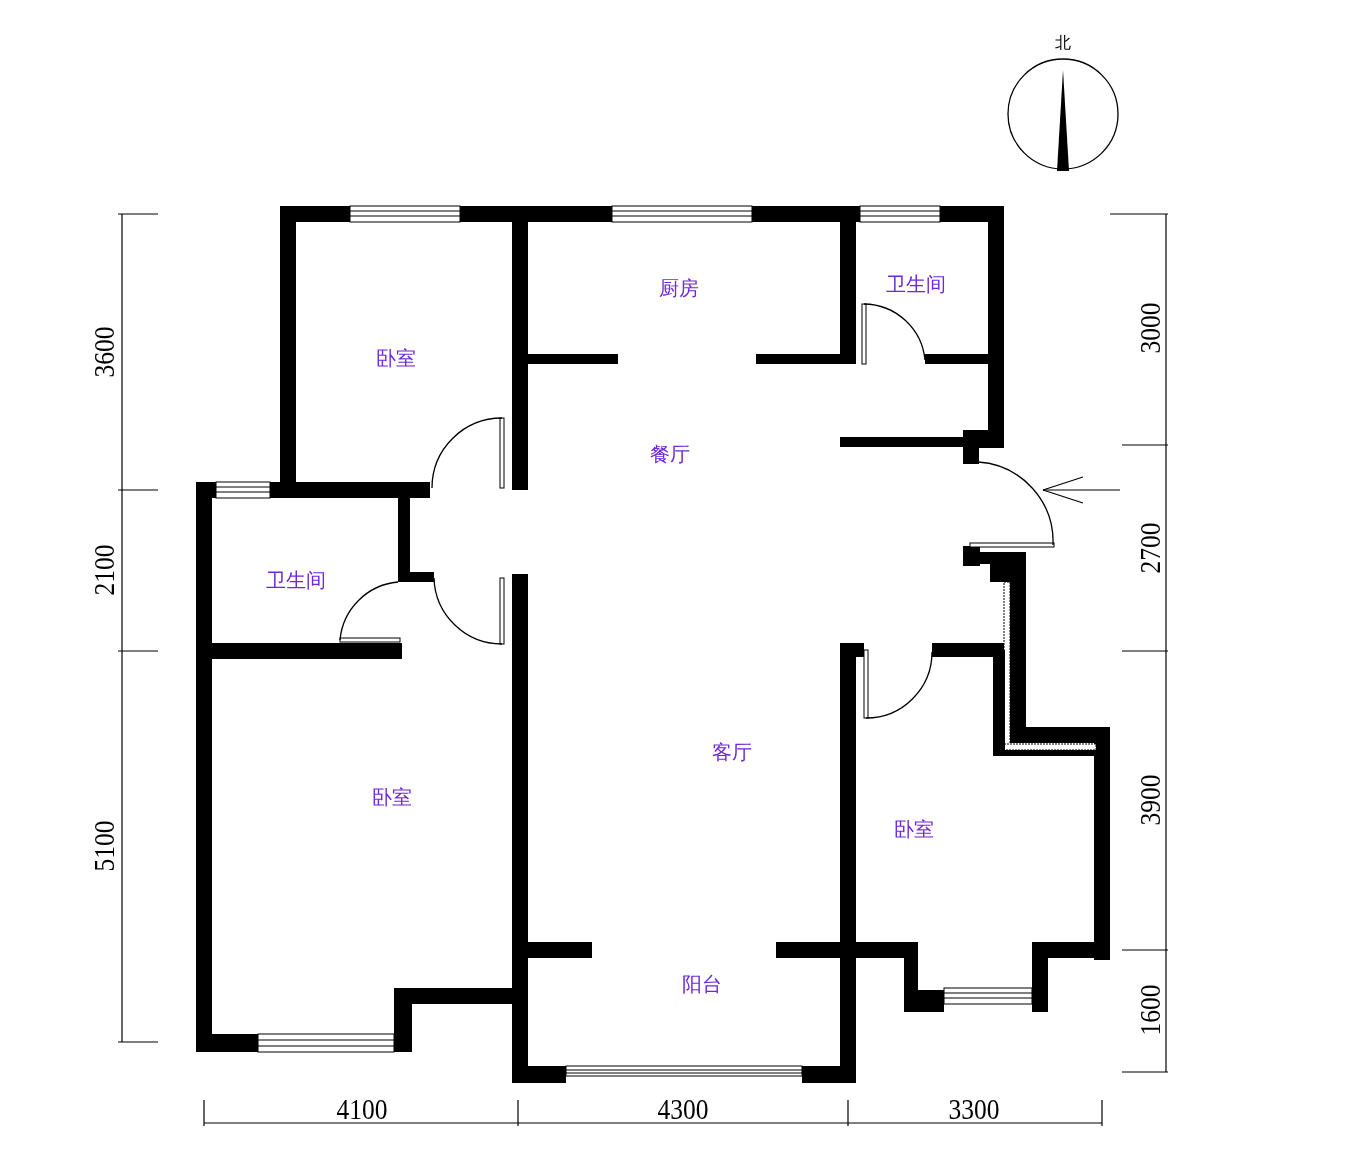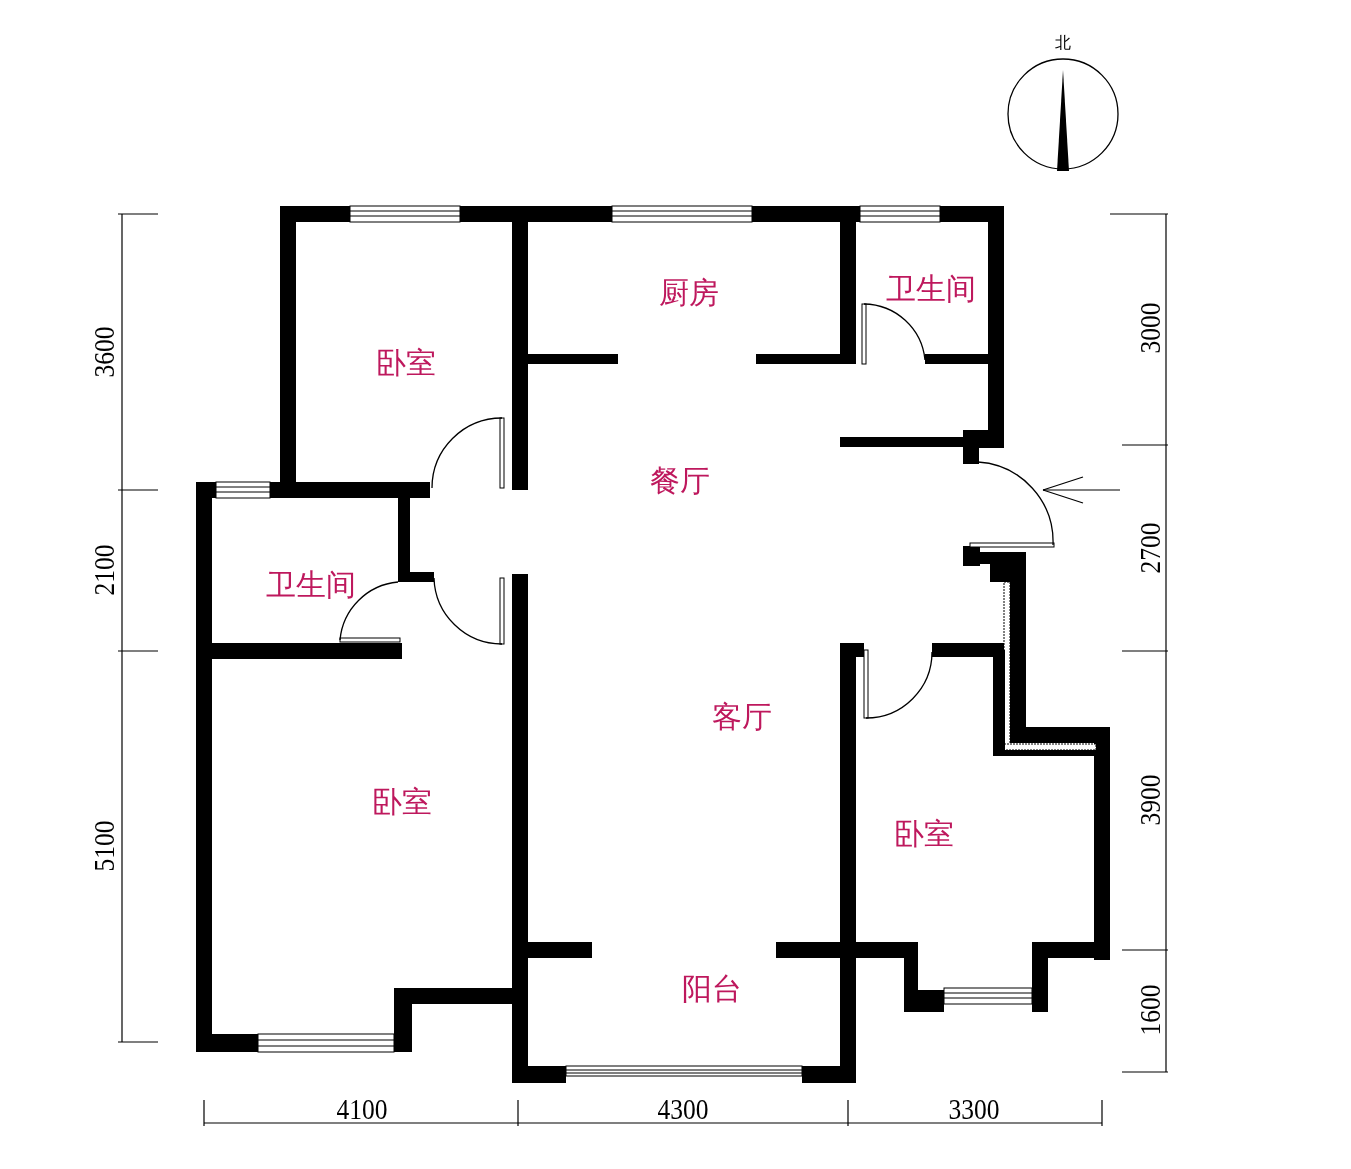--- a/index.html
+++ b/index.html
@@ -4,21 +4,21 @@
 <style>
   html, body { margin: 0; padding: 0; background: #ffffff; }
   body { width: 1351px; height: 1169px; position: relative; overflow: hidden; font-family: "DejaVu Sans", sans-serif; }
   #plan { position: absolute; left: 0; top: 0; width: 1351px; height: 1169px; }
   .wall { fill: #000000; }
   .win-bg { fill: #ffffff; stroke: #000; stroke-width: 1; }
   .win-line { stroke: #000; stroke-width: 1; }
   .door-arc { fill: none; stroke: #000; stroke-width: 1.3; }
   .door-leaf { fill: #ffffff; stroke: #000; stroke-width: 1; }
   .dim-line { stroke: #000; stroke-width: 1.2; fill: none; }
-  .room-label { position: absolute; font-family: "DejaVu Sans", sans-serif; font-size: 30px; color: #be185d; white-space: nowrap; line-height: 1; }
+  .room-label { position: absolute; font-family: "DejaVu Sans", sans-serif; font-size: 20px; color: #6d28d9; white-space: nowrap; line-height: 1; }
   .dim-label { position: absolute; font-family: "Liberation Serif", "DejaVu Serif", serif; font-size: 30px; color: #000; white-space: nowrap; line-height: 1; transform-origin: center center; }
   .dim-label.v { transform: translate(-50%, -50%) rotate(-90deg) scaleX(0.85); }
   .dim-label.h { transform: translate(-50%, 0) scaleX(0.85); }
   .north-label { position: absolute; left: 1055px; top: 33px; font-size: 16px; font-family: "DejaVu Sans", sans-serif; color: #000; }
 </style>
 </head>
 <body>
 
 <svg id="plan" viewBox="0 0 1351 1169" xmlns="http://www.w3.org/2000/svg">
 
@@ -191,23 +191,23 @@
     <line class="dim-line" x1="848" y1="1100" x2="848" y2="1126"></line>
     <line class="dim-line" x1="1102" y1="1100" x2="1102" y2="1126"></line>
   </g>
 </svg>
 
 <div class="north-label">北</div>
 
 <div class="room-label" style="left:376px; top:348px;">卧室</div>
 <div class="room-label" style="left:659px; top:278px;">厨房</div>
 <div class="room-label" style="left:886px; top:274px;">卫生间</div>
-<div class="room-label" style="left:650px; top:466px;">餐厅</div>
+<div class="room-label" style="left:650px; top:444px;">餐厅</div>
 <div class="room-label" style="left:266px; top:570px;">卫生间</div>
-<div class="room-label" style="left:712px; top:702px;">客厅</div>
+<div class="room-label" style="left:712px; top:742px;">客厅</div>
 <div class="room-label" style="left:372px; top:787px;">卧室</div>
 <div class="room-label" style="left:894px; top:819px;">卧室</div>
 <div class="room-label" style="left:682px; top:974px;">阳台</div>
 
 <div class="dim-label v" style="left:104px; top:352px;">3600</div>
 <div class="dim-label v" style="left:104px; top:570px;">2100</div>
 <div class="dim-label v" style="left:104px; top:846px;">5100</div>
 
 <div class="dim-label v" style="left:1150px; top:328px;">3000</div>
 <div class="dim-label v" style="left:1150px; top:548px;">2700</div>

